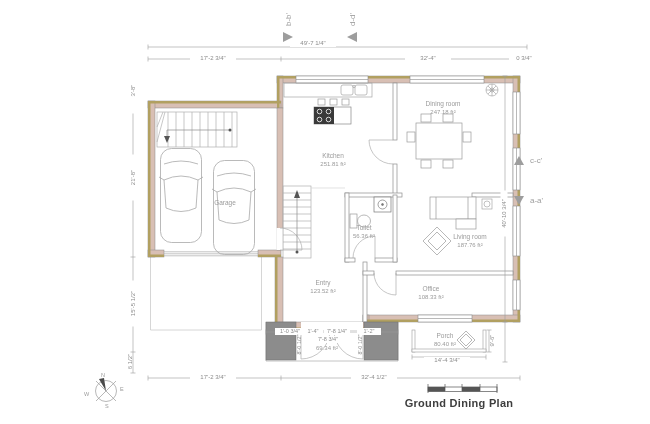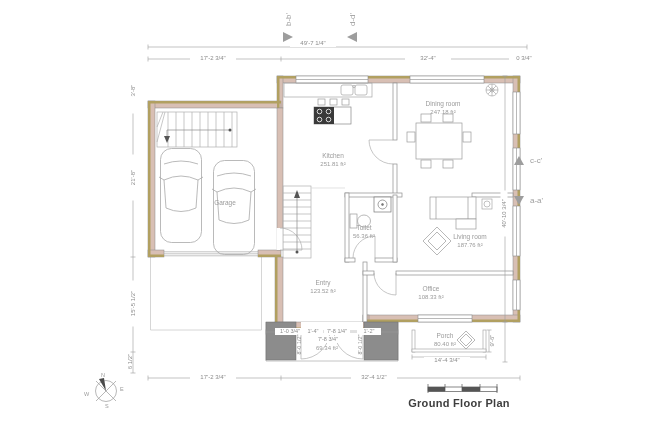--- a/index.html
+++ b/index.html
@@ -372,15 +372,15 @@
 <div class="mk rot" style="left:268px;top:15px;width:40px;">b-b'</div>
 <div class="mk rot" style="left:332px;top:15px;width:40px;">d-d'</div>
 <div class="mk" style="left:530px;top:156px;width:30px;text-align:left;">c-c'</div>
 <div class="mk" style="left:530px;top:196px;width:30px;text-align:left;">a-a'</div>
 
 <div class="cl" style="left:101px;top:372px;">N</div>
 <div class="cl" style="left:120px;top:386px;">E</div>
 <div class="cl" style="left:105px;top:403px;">S</div>
 <div class="cl" style="left:84px;top:391px;">W</div>
 
-<div class="title" style="left:379px;top:397px;width:160px;">Ground Floor Plan</div>
+<div class="title" style="left:379px;top:397px;width:160px;">Ground Dining Plan</div>
 
 </div>
 
 </body></html>

